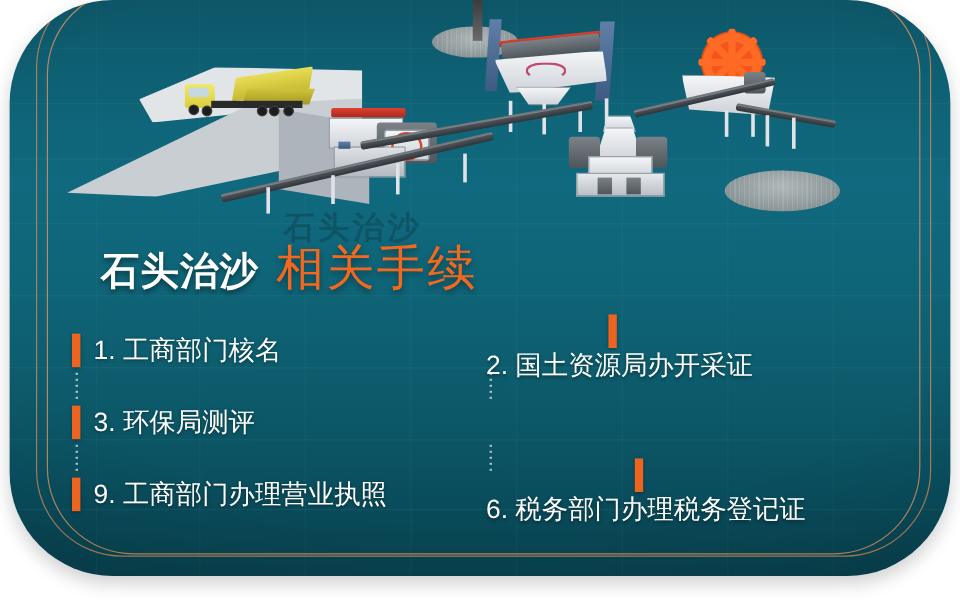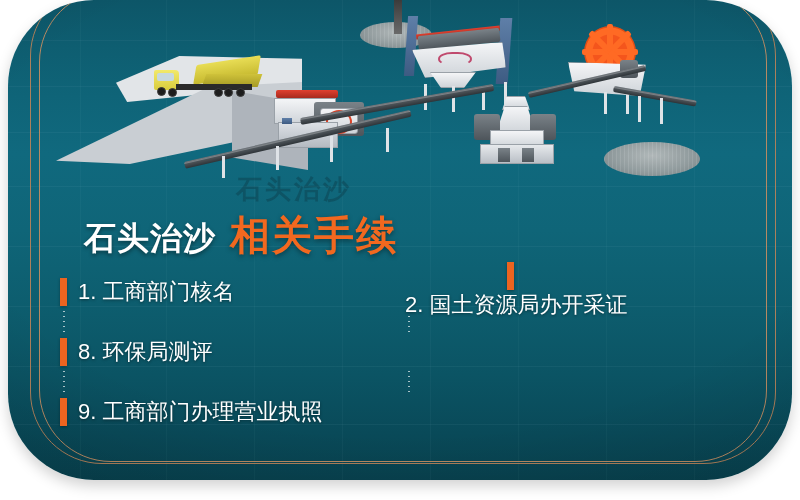--- a/index.html
+++ b/index.html
@@ -75,22 +75,22 @@
 
   
   .wheel-big{position:absolute;width:52px;height:52px;border-radius:50%;
     background:radial-gradient(circle at 50% 50%,#8e2f16 0 6px,#f4551c 7px 17px,#ff6a24 18px 24px,#e04d16 25px 26px,rgba(0,0,0,0) 27px);}
   .wheel-big .tooth{position:absolute;left:50%;top:50%;width:6px;height:28px;background:#ff6a24;border-radius:2px;transform-origin:50% 0;}
 
   
   #titlewrap{position:absolute;left:60px;top:196px;display:flex;align-items:baseline;gap:14px;z-index:6;}
   .t-white{font-size:32px;font-weight:bold;color:#ffffff;letter-spacing:1px;
     text-shadow:0 2px 4px rgba(0,0,0,.45);margin-left:16px;}
-  .t-orange{font-size:40px;font-weight:bold;color:#f2681f;letter-spacing:2px;
-    text-shadow:0 2px 5px rgba(0,0,0,.40);margin-top:12px;}
+  .t-orange{font-size:40px;font-weight:normal;color:#f2681f;letter-spacing:2px;
+    text-shadow:0 2px 5px rgba(0,0,0,.40);}
 
   
   #watermark{position:absolute;left:228px;top:172px;font-size:26px;font-weight:bold;
     color:rgba(10,40,50,.30);letter-spacing:3px;z-index:4;pointer-events:none;white-space:nowrap;}
 
   
   #list{position:absolute;left:0;top:262px;width:784px;z-index:6;}
   .row{position:relative;height:60px;padding-left:16px;}
   .cell{position:absolute;top:0;height:60px;display:flex;align-items:center;}
   .cell.left{left:52px;}
@@ -248,31 +248,35 @@
           <span class="bar"></span>
           <span class="itxt">2. 国土资源局办开采证</span>
         </div>
         <div class="dots dl" style="top:47px"></div>
         <div class="dots dr" style="top:47px"></div>
       </div>
 
       <div class="row">
         <div class="cell left">
           <span class="bar"></span>
-          <span class="itxt">8. 环保局测评</span>
+          <span class="itxt">3. 环保局测评</span>
         </div>
         <div class="dots dl" style="top:47px"></div>
         <div class="dots dr" style="top:47px"></div>
       </div>
 
       <div class="row">
         <div class="cell left">
           <span class="bar"></span>
           <span class="itxt">9. 工商部门办理营业执照</span>
         </div>
+        <div class="cell right">
+          <span class="bar"></span>
+          <span class="itxt">6. 税务部门办理税务登记证</span>
+        </div>
       </div>
 
     </div>
 
     <div class="copper c1"></div>
     <div class="copper c2"></div>
 
   </div>
 </div>
 

